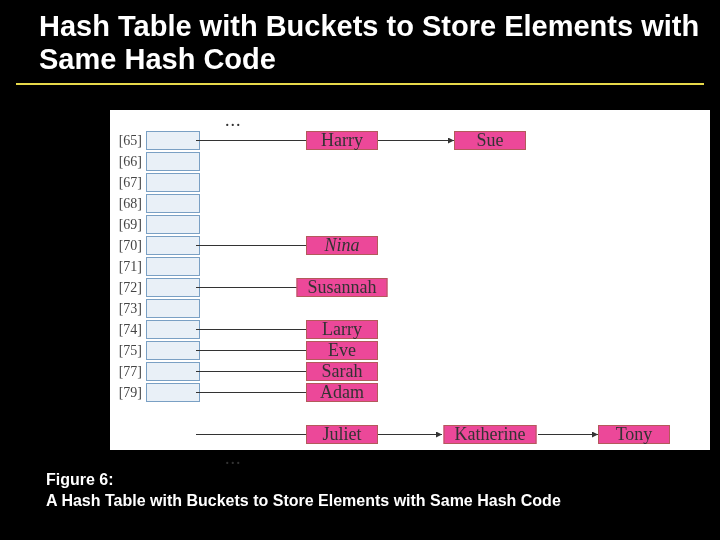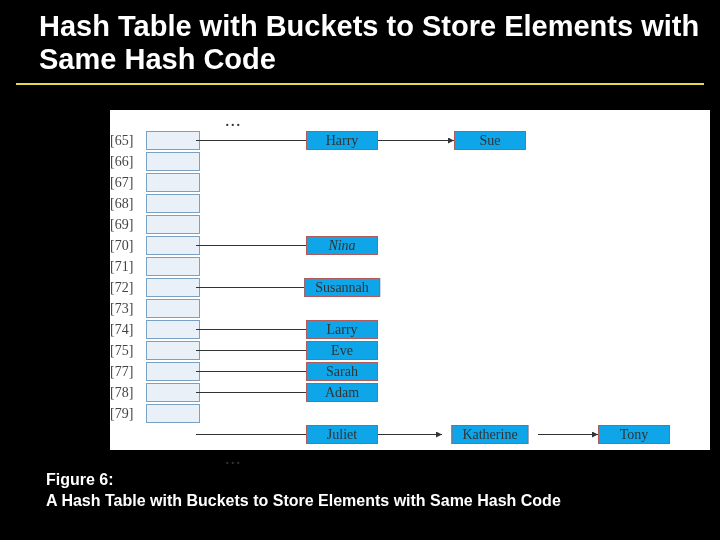--- a/index.html
+++ b/index.html
@@ -48,43 +48,44 @@
     top: 20px;
   }
   .row {
     height: 21px;
     display: flex;
     align-items: center;
     position: relative;
   }
   .idx {
     width: 36px;
+    text-align: right;
     font-family: "Times New Roman", serif;
     font-size: 14px;
     color: #444;
     padding-right: 4px;
   }
   .slot {
     width: 54px;
     height: 19px;
     border: 1px solid #7aa0c4;
     background: #e9f0f7;
     position: relative;
   }
   .node {
     display: inline-flex;
     align-items: center;
     justify-content: center;
     height: 19px;
     min-width: 72px;
     padding: 0 10px;
     border: 1px solid #b35a5a;
-    background: #0ea5e9;
+    background: #ec4899;
     font-family: "Times New Roman", serif;
-    font-size: 14px;
+    font-size: 18px;
     color: #333;
     position: absolute;
   }
   svg.arrows {
     position: absolute;
     left: 0;
     top: 0;
     pointer-events: none;
   }
   .caption {
@@ -147,24 +148,20 @@
       <div class="row">
         <div class="idx">[74]</div>
         <div class="slot"></div>
       </div>
       <div class="row">
         <div class="idx">[75]</div>
         <div class="slot"></div>
       </div>
       <div class="row">
         <div class="idx">[77]</div>
-        <div class="slot"></div>
-      </div>
-      <div class="row">
-        <div class="idx">[78]</div>
         <div class="slot"></div>
       </div>
       <div class="row">
         <div class="idx">[79]</div>
         <div class="slot"></div>
       </div>
     </div>
   <svg class="arrows" id="arrows" width="600" height="360">
     <defs>
       <marker id="ah" markerWidth="8" markerHeight="8" refX="6" refY="3" orient="auto">

